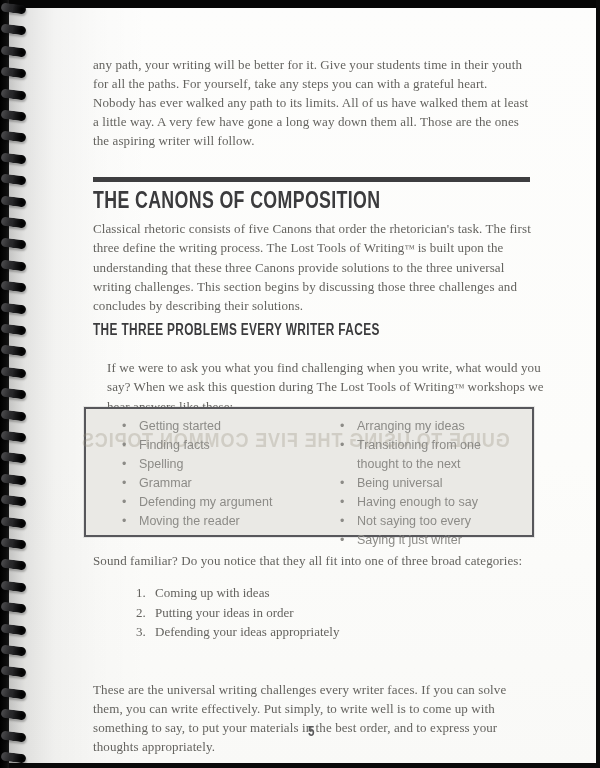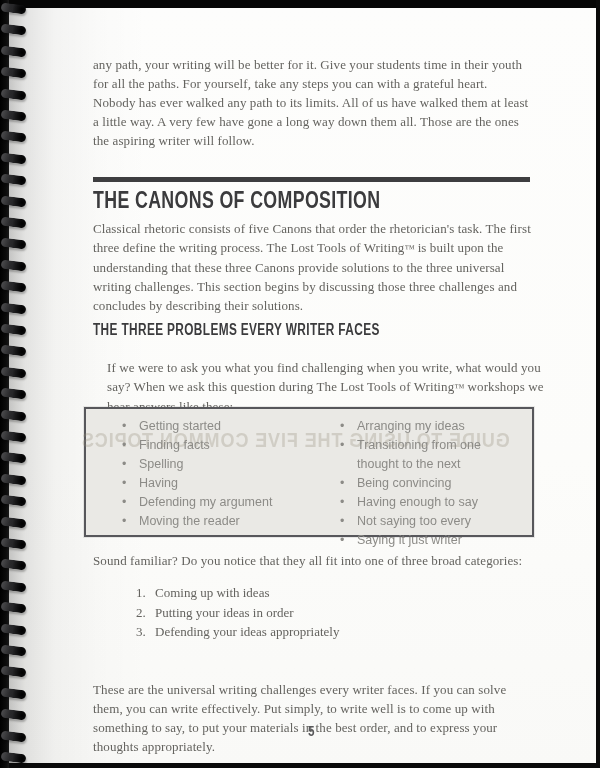--- a/index.html
+++ b/index.html
@@ -167,29 +167,29 @@
 
     <p class="para" style="top:344px; margin:14px"><span>If we were to ask you what you find challenging when you write, what would you say? When we ask this question during </span><span class="ital">The Lost Tools of Writing</span><span class="tm">™</span><span> workshops we hear answers like these:</span></p>
 
     <div class="answers-box">
       <div class="bleed">GUIDE TO USING THE FIVE COMMON TOPICS</div>
 
       <ul class="answers-col left">
         <li><span class="bullet">•</span><span>Getting started</span></li>
         <li><span class="bullet">•</span><span>Finding facts</span></li>
         <li><span class="bullet">•</span><span>Spelling</span></li>
-        <li><span class="bullet">•</span><span>Having</span></li>
+        <li><span class="bullet">•</span><span>Grammar</span></li>
         <li><span class="bullet">•</span><span>Defending my argument</span></li>
         <li><span class="bullet">•</span><span>Moving the reader</span></li>
       </ul>
 
       <ul class="answers-col right">
         <li><span class="bullet">•</span><span>Arranging my ideas</span></li>
         <li><span class="bullet">•</span><span>Transitioning from one thought to the next</span></li>
-        <li><span class="bullet">•</span><span>Being convincing</span></li>
+        <li><span class="bullet">•</span><span>Being universal</span></li>
         <li><span class="bullet">•</span><span>Having enough to say</span></li>
         <li><span class="bullet">•</span><span>Not saying too every</span></li>
         <li><span class="bullet">•</span><span>Saying it just writer</span></li>
       </ul>
     </div>
 
     <div class="para" style="top:551px">Sound familiar?  Do you notice that they all fit into one of three broad categories:</div>
 
     <div class="ol-list">
       <div class="ol-row">

